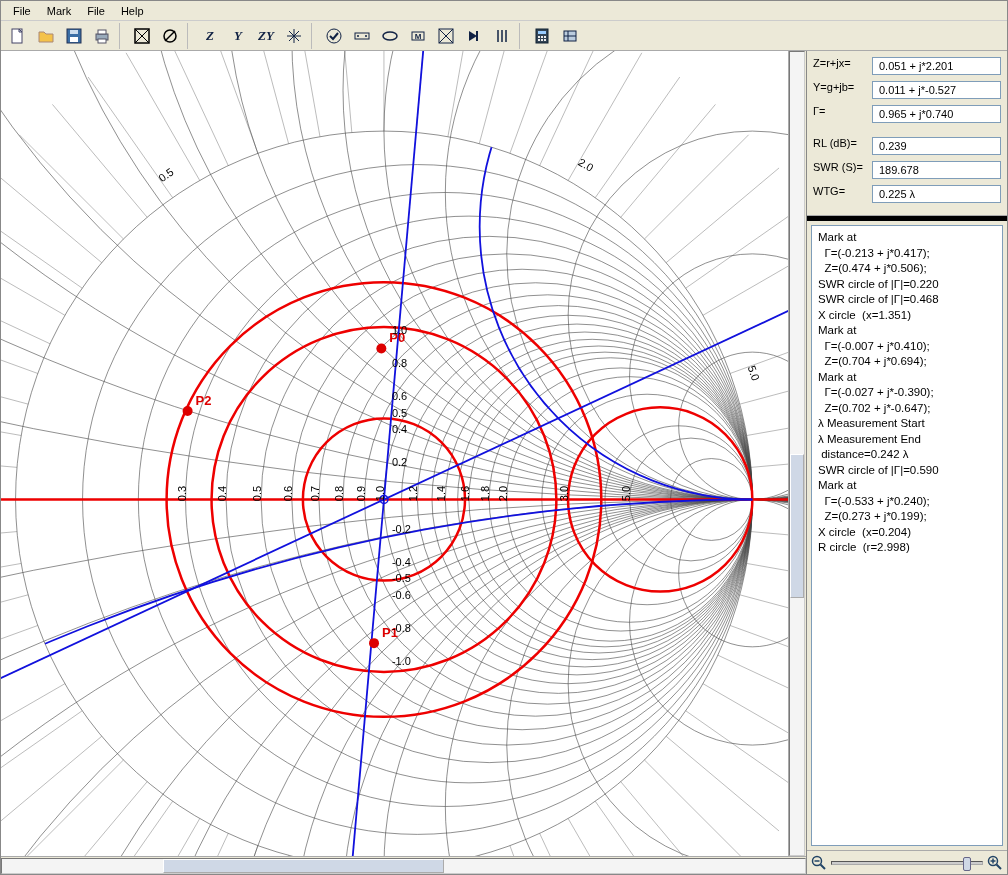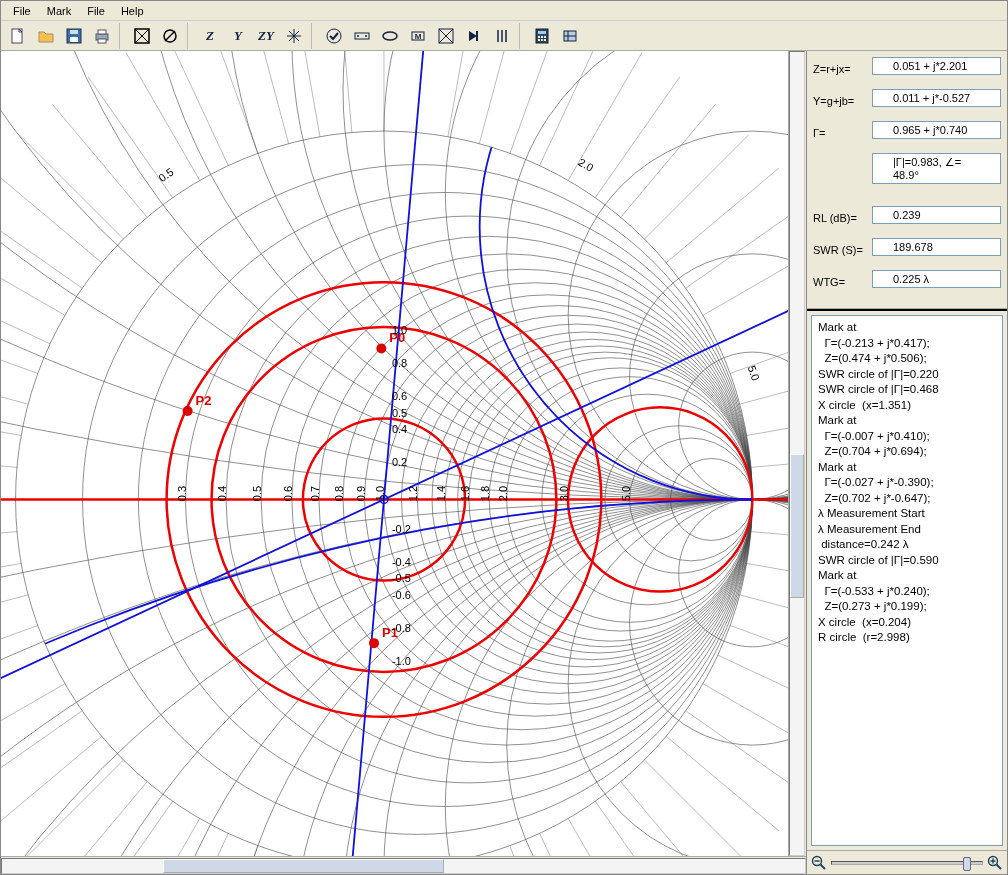--- a/index.html
+++ b/index.html
@@ -21,24 +21,24 @@
   #chart-hscroll { height: 18px; background: #ece9d8; border-top: 1px solid #aaa; display:flex; align-items:center; }
   #chart-hscroll .track { flex:1; height:16px; background:#f4f4f4; border:1px inset #ccc; position:relative; }
   #chart-hscroll .thumb { position:absolute; height:100%; background:#cfd8e6; border:1px outset #fff; }
   #chart-vscroll { width: 18px; background: #ece9d8; border-left: 1px solid #aaa; display:flex; flex-direction:column; }
   #chart-vscroll .track { flex:1; width:16px; background:#f4f4f4; border:1px inset #ccc; position:relative; }
   #chart-vscroll .thumb { position:absolute; width:100%; background:#cfd8e6; border:1px outset #fff; }
   #chart-row { flex:1; display:flex; overflow:hidden; }
   
   #side { width: 200px; display: flex; flex-direction: column; background: #ece9d8; }
   #readouts { padding: 6px 6px; border-bottom: 1px solid #aaa; }
-  .readout { display: flex; align-items: flex-end; margin-bottom: 14px; gap: 4px; }
+  .readout { display: flex; align-items: flex-start; margin-bottom: 6px; gap: 4px; }
   .readout .lbl { width: 55px; text-align: left; }
-  .readout .val { flex: 1; border: 1px solid #7f9db9; background: #fff; padding: 2px 20px; min-height: 18px; font-size: 11px; }
-  #log-wrap { flex: 1; padding: 4px; display:flex; border-top:2px solid #000000; }
+  .readout .val { flex: 1; border: 1px solid #7f9db9; background: #fff; padding: 2px 6px; min-height: 18px; font-size: 11px; }
+  #log-wrap { flex: 1; padding: 4px; display:flex; border-top:5px solid #000000; }
   #log { flex:1; border: 1px solid #7f9db9; background: #fff; padding: 4px 6px; font-size: 11.5px; line-height: 1.35; overflow-y: auto; white-space: pre; }
   #zoom { height: 24px; display: flex; align-items: center; padding: 2px 4px; gap: 4px; border-top: 1px solid #aaa; }
   #zoom .slider-track { flex:1; height:4px; background:#ccc; border:1px inset #aaa; position:relative; }
   #zoom .slider-thumb { position:absolute; top:-5px; width:8px; height:14px; background:#cfd8e6; border:1px solid #668; border-radius:2px; }
   .mag-icon { width:16px; height:16px; display:inline-flex; align-items:center; justify-content:center; }
 </style>
 </head>
 <body>
 
 <div id="app">
@@ -394,24 +394,20 @@
             <span class="val">0.051 + j*2.201</span>
           </div>
         <div class="readout">
             <span class="lbl">Y=g+jb=</span>
             <span class="val">0.011 + j*-0.527</span>
           </div>
         <div class="readout">
             <span class="lbl">Γ=</span>
             <span class="val">0.965 + j*0.740</span>
           </div>
-        <div class="readout">
-            <span class="lbl"></span>
-            <span class="val">|Γ|=0.983, ∠= 48.9°</span>
-          </div>
         <div style="height:8px"></div>
         <div class="readout">
             <span class="lbl">RL (dB)=</span>
             <span class="val">0.239</span>
           </div>
         <div class="readout">
             <span class="lbl">SWR (S)=</span>
             <span class="val">189.678</span>
           </div>
         <div class="readout">

